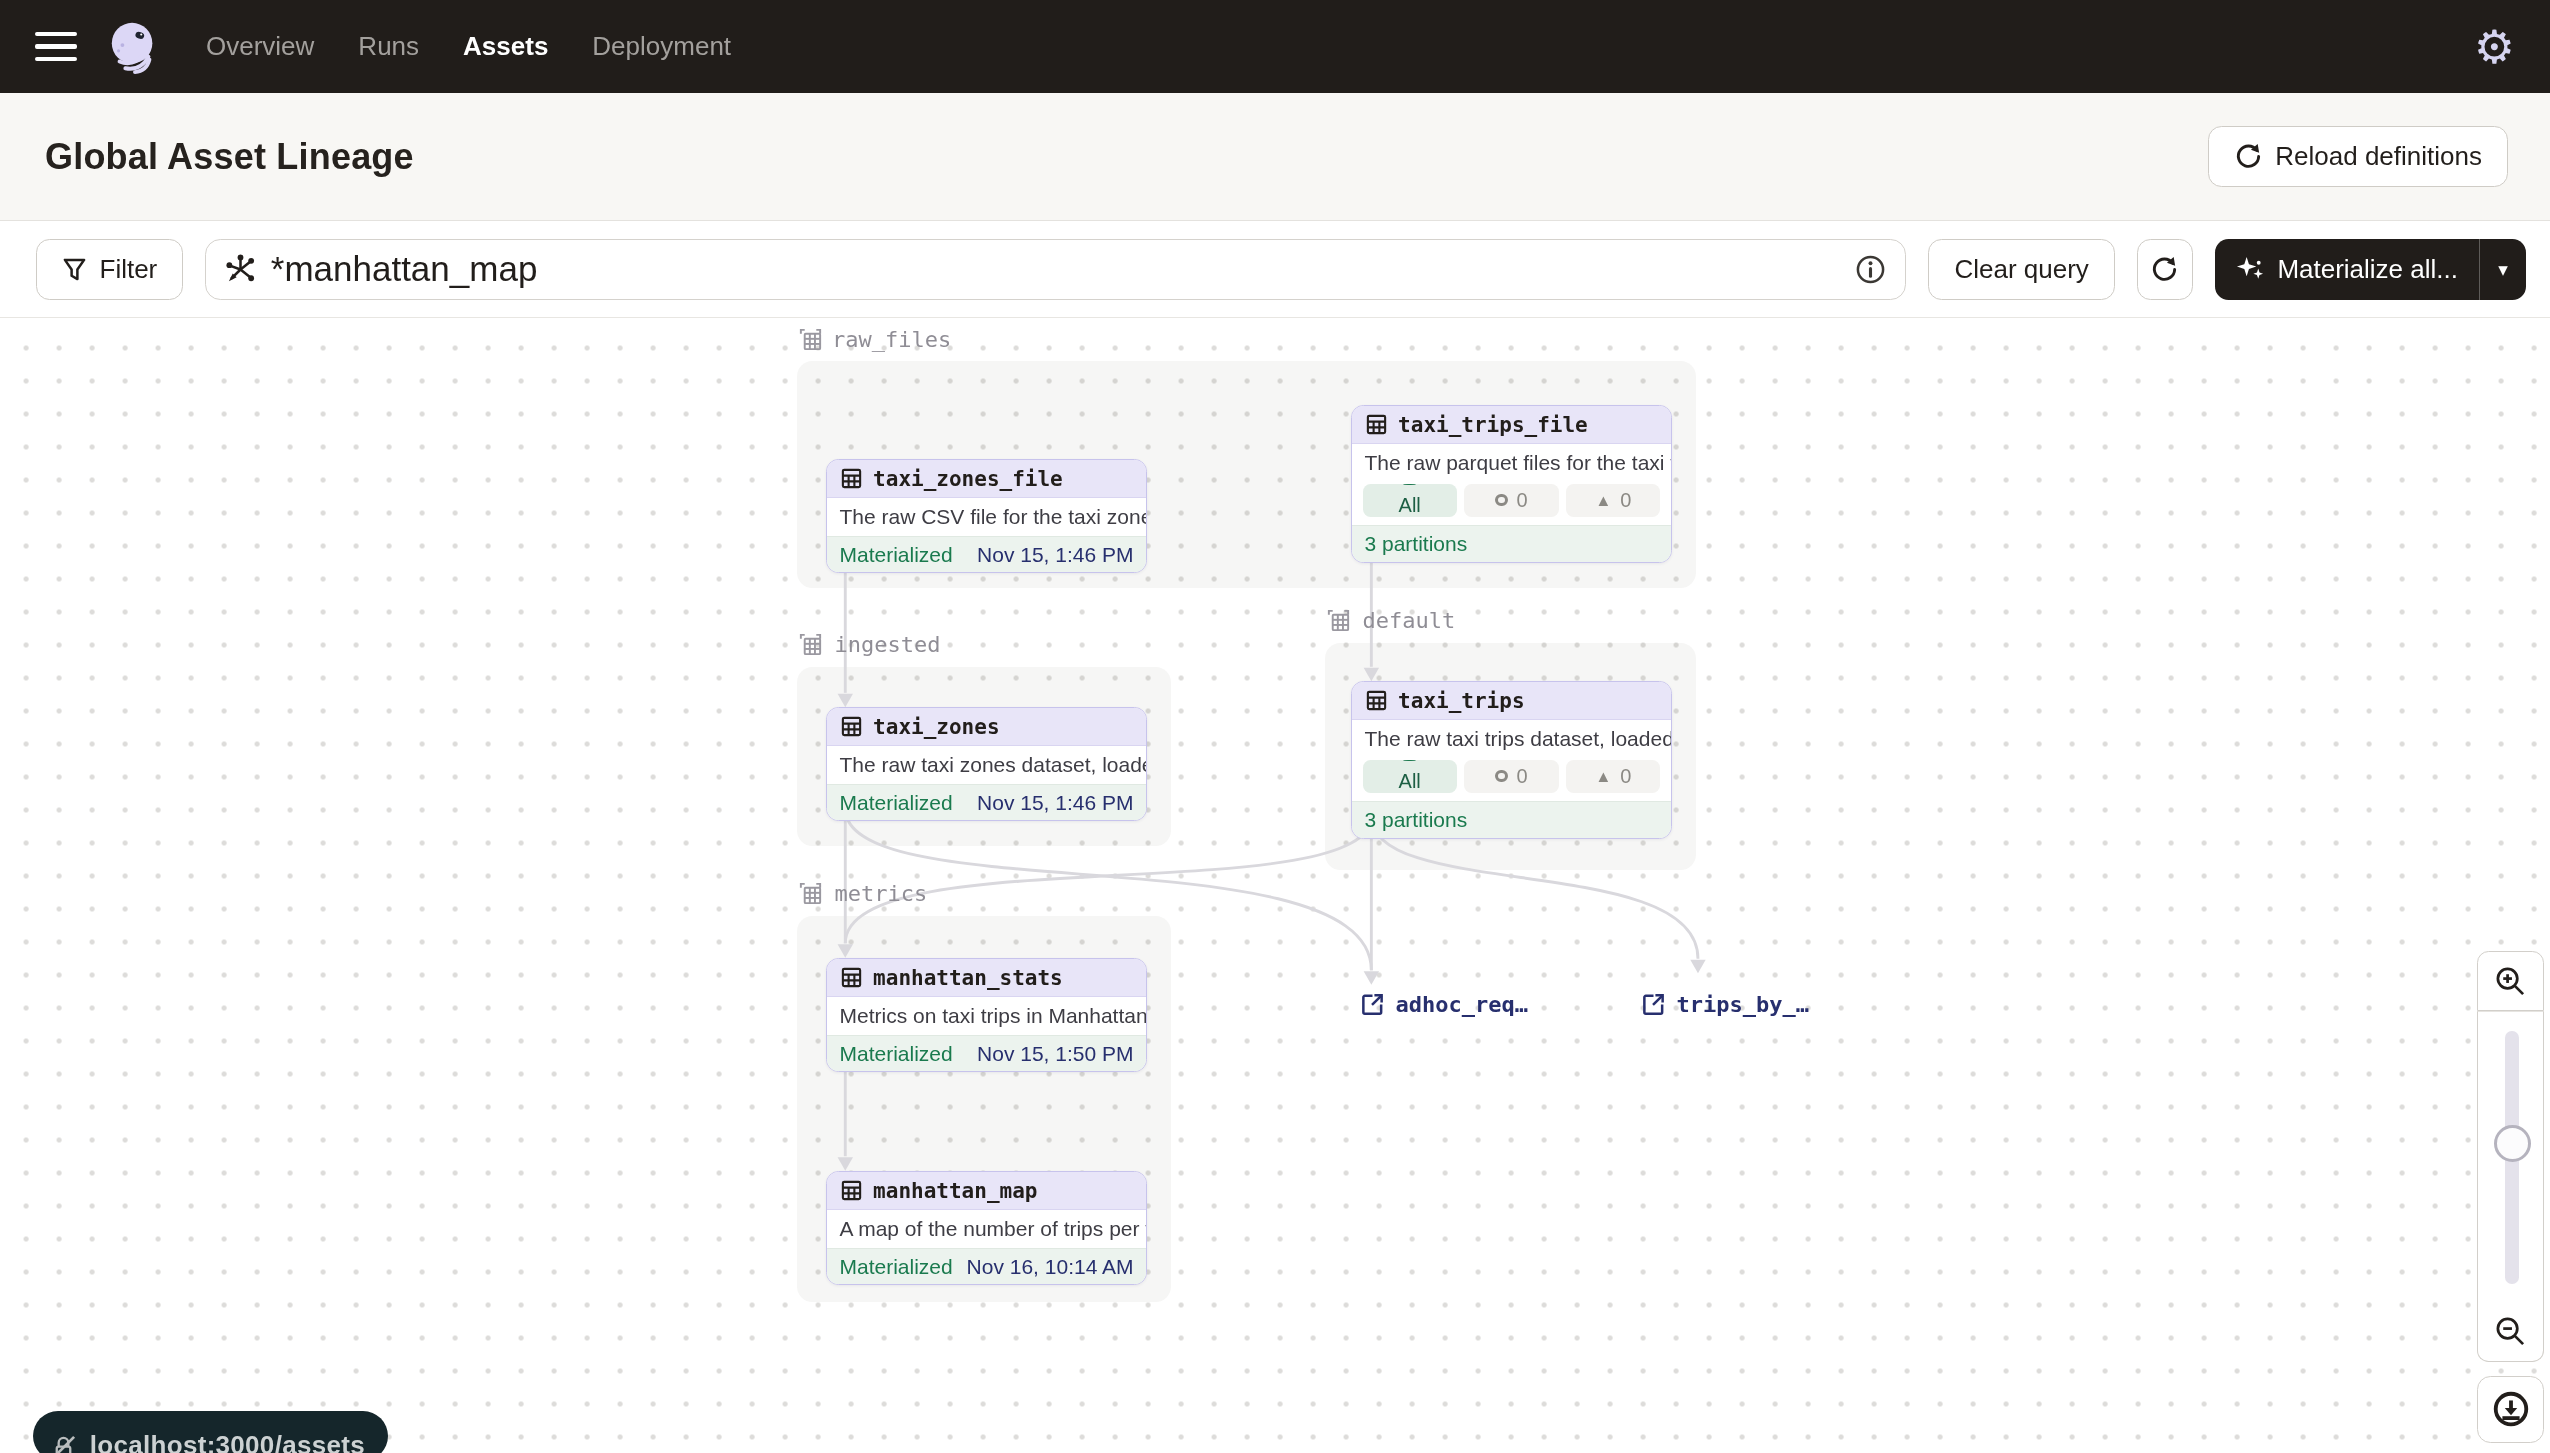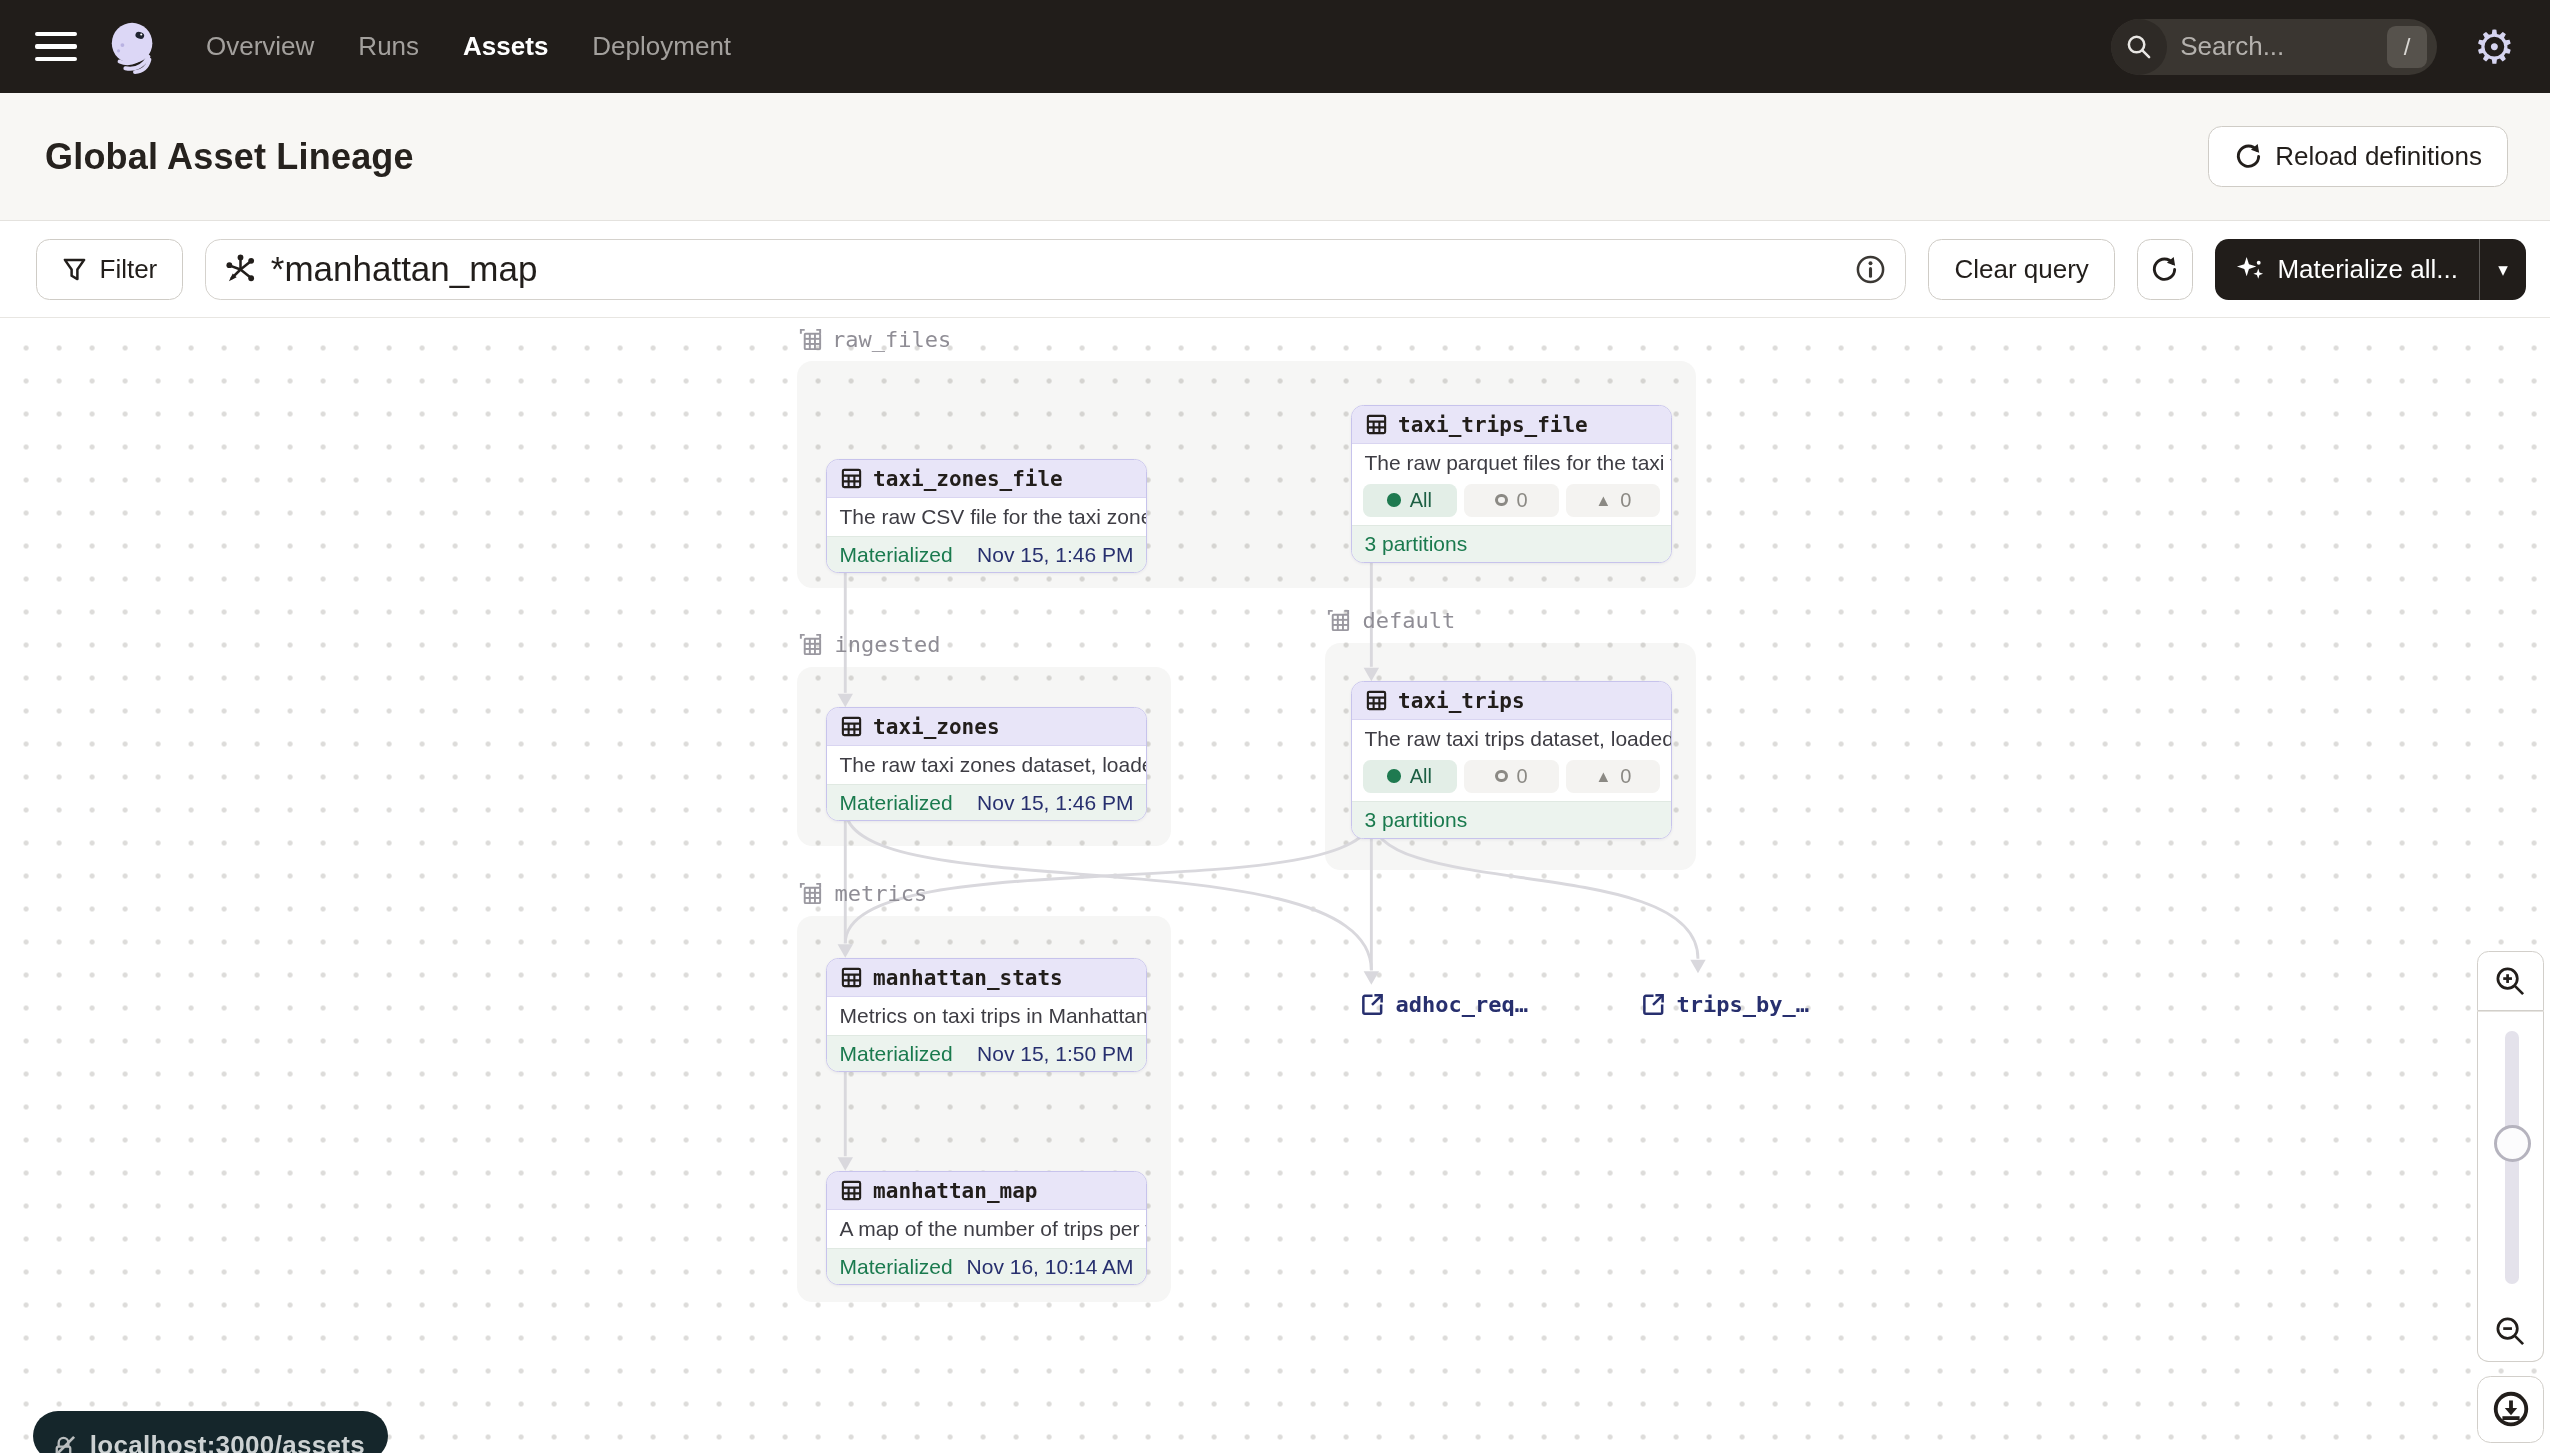--- a/index.html
+++ b/index.html
@@ -47,21 +47,21 @@
 
   .node { position:absolute; width:321px; background:#fff; border:1.4px solid #c7c3ec; border-radius:12.5px; overflow:hidden; z-index:3; box-shadow:0 1px 2.9px rgba(40,36,80,.07); cursor:pointer; }
   .node-header { background:#e8e5f8; border-bottom:1px solid #d9d5f1; display:flex; align-items:center; gap:10.6px; padding:6.7px 12.5px; }
   .node-name { font-family:"DejaVu Sans Mono", monospace; font-weight:700; font-size:21px; color:#221e1b; white-space:nowrap; }
   .node-desc { padding:6.7px 12.5px; font-size:21px; color:#3e3d44; white-space:nowrap; overflow:hidden; background:#fff; }
   .node-footer { background:#ecf3ee; border-top:1px solid #e0e9e2; display:flex; align-items:center; justify-content:space-between; padding:5.8px 12.5px; font-size:21px; }
   .status-green { color:#1a7a4e; }
   .ts-link { color:#272f6e; }
   .badge-row { display:flex; gap:7.7px; padding:1.9px 10.6px 8.7px; background:#fff; }
   .p-badge { flex:1; height:33px; border-radius:7.7px; display:flex; align-items:center; justify-content:center; gap:8.7px; font-size:20px; }
-  .p-all { background:#e3eee7; color:#1c5f43; }
+  .p-all { background:#e3eee7; color:#1c5f43;flex-direction:column; }
   .p-zero { background:#f4f3f1; color:#8b8984; }
   .dot-green { width:13.5px; height:13.5px; border-radius:50%; background:#1f7a50; }
   .ring-gray { width:12.5px; height:12.5px; border-radius:50%; border:3.4px solid #8b8984; }
   .tri-gray { font-size:16.4px; color:#8b8984; line-height:1; }
 
   .ext-node { position:absolute; display:flex; align-items:center; gap:10.6px; z-index:3; cursor:pointer;
     font-family:"DejaVu Sans Mono", monospace; font-weight:700; font-size:22px; color:#272f6e; }
 
   
   .zoom-stack { position:absolute; right:5.8px; top:633px; width:67px; z-index:4; }
@@ -96,30 +96,20 @@
     <path d="M20 51 q16 3 24 -12" fill="none" stroke="#dcd7f6" stroke-width="4" stroke-linecap="round"></path>
     <path d="M30 55 q12 -1 15 -13" fill="none" stroke="#dcd7f6" stroke-width="4" stroke-linecap="round"></path>
   </svg>
   <div class="nav-links">
     <span class="nav-link">Overview</span>
     <span class="nav-link">Runs</span>
     <span class="nav-link active">Assets</span>
     <span class="nav-link">Deployment</span>
   </div>
   <div class="nav-spacer"></div>
-  <div class="search-pill">
-    <div class="search-zoom">
-      <svg width="27" height="27" viewBox="0 0 28 28">
-          <circle cx="12" cy="12" r="8" fill="none" stroke="#e8e6e3" stroke-width="2.6"></circle>
-          <line x1="18" y1="18" x2="25" y2="25" stroke="#e8e6e3" stroke-width="2.6" stroke-linecap="round"></line>
-        </svg>
-    </div>
-    <span class="search-text">Search...</span>
-    <span class="slash-key">/</span>
-  </div>
   <span class="gear">⚙</span>
 </div>
 
 <div class="page-header">
   <span class="page-title">Global Asset Lineage</span>
   <div class="hdr-spacer"></div>
   <button class="btn">
     <svg width="29" height="29" viewBox="0 0 30 30">
       <path d="M23.5 8.5 A10.5 10.5 0 1 0 25.5 15" fill="none" stroke="#221e1b" stroke-width="3" stroke-linecap="round"></path>
       <polygon points="24.5,2 26,11 17.5,8" fill="#221e1b"></polygon>

